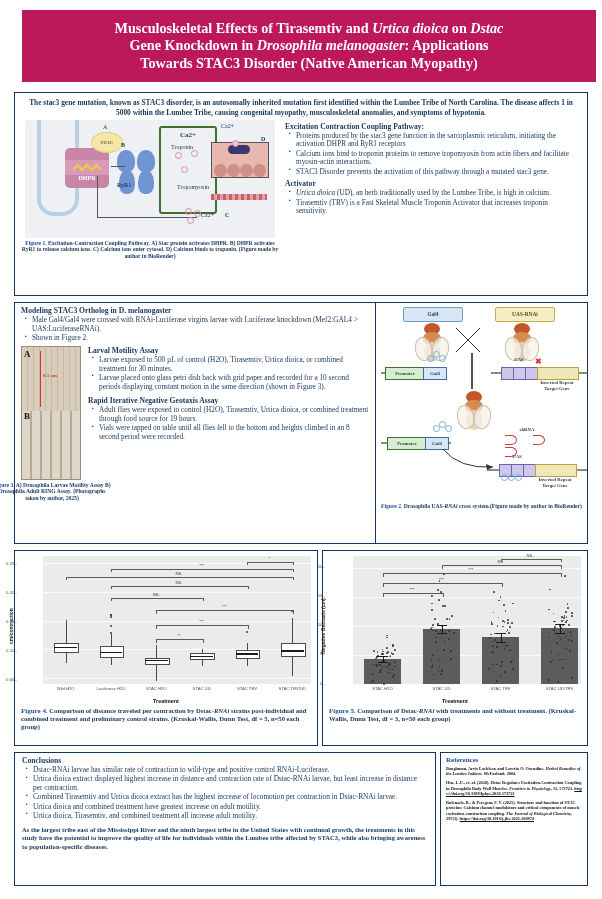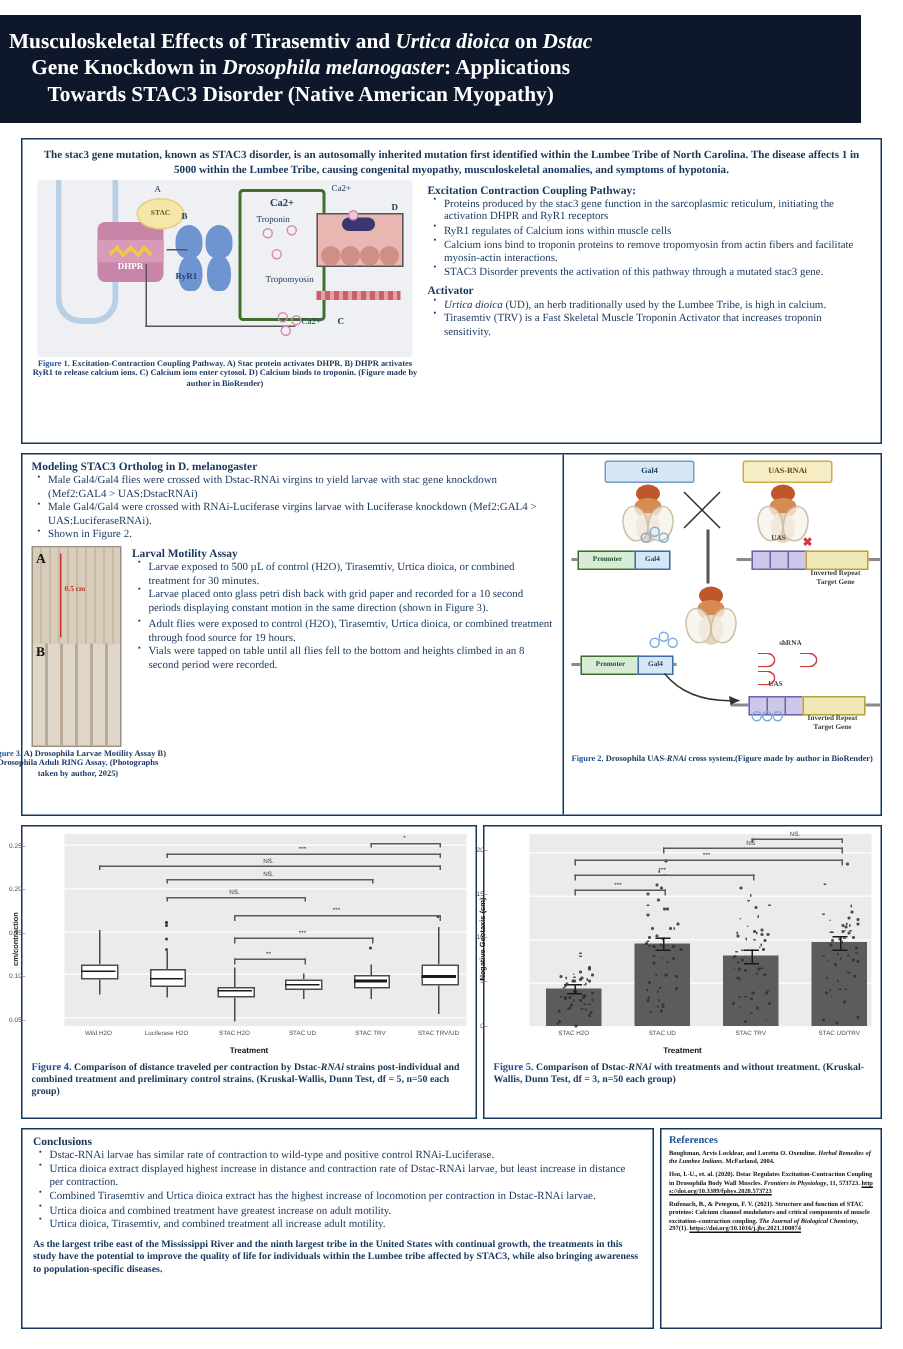--- a/index.html
+++ b/index.html
@@ -1,20 +1,20 @@
 <!DOCTYPE html>
 <html><head>
 <meta charset="utf-8">
 <style>
   html,body{margin:0;padding:0;background:#fff;}
   body{width:602px;height:899px;font-family:"Liberation Serif",serif;color:#16365c;}
   #poster{position:relative;width:602px;height:899px;background:#ffffff;overflow:hidden;}
 
-  .title-bar{position:absolute;left:0;top:10px;width:574px;height:72px;background:#0f172a;
-      display:flex;align-items:center;justify-content:flex-start;}
+  .title-bar{position:absolute;left:22px;top:10px;width:574px;height:72px;background:#be185d;
+      display:flex;align-items:center;justify-content:center;}
   .title-bar h1{margin:0;padding:0 6px;color:#ffffff;font-size:14.2px;line-height:1.22;font-weight:bold;text-align:center;font-family:"Liberation Serif",serif;}
   .title-bar h1 i{font-style:italic;}
 
   .panel{position:absolute;border:1.4px solid #16365c;background:#fff;box-sizing:border-box;}
 
   
   #intro-panel{left:14px;top:92px;width:574px;height:204px;}
   .intro-text{padding:5px 10px 2px 10px;font-size:7.4px;line-height:1.33;font-weight:bold;text-align:center;}
 
   .intro-cols{display:flex;padding:0 6px;}
@@ -195,39 +195,37 @@
         </div>
         <div class="cap">
           <span class="lbl">Figure 1.</span><span> Excitation-Contraction Coupling Pathway. A) Stac protein activates DHPR. B) DHPR activates RyR1 to release calcium ions. C) Calcium ions enter cytosol. D) Calcium binds to troponin. (Figure made by author in BioRender)</span>
         </div>
       </div>
 
       <div class="ecc-col">
         <h3 class="sec">Excitation Contraction Coupling Pathway:</h3>
         <ul class="bul">
           <li>Proteins produced by the stac3 gene function in the sarcoplasmic reticulum, initiating the activation DHPR and RyR1 receptors</li>
-          <li>RyR1 regulates of Calcium ions within muscle cells</li>
           <li>Calcium ions bind to troponin proteins to remove tropomyosin from actin fibers and facilitate myosin-actin interactions.</li>
           <li>STAC3 Disorder prevents the activation of this pathway through a mutated stac3 gene.</li>
         </ul>
         <h3 class="sec">Activator</h3>
         <ul class="bul">
           <li><i>Urtica dioica</i><span> (UD), an herb traditionally used by the Lumbee Tribe,  is high in calcium.</span></li>
           <li>Tirasemtiv (TRV) is a Fast Skeletal Muscle Troponin Activator that increases troponin sensitivity.</li>
         </ul>
       </div>
     </div>
   </div>
 
   <div class="panel" id="methods-panel">
     <div class="meth-inner">
       <div class="meth-left">
         <h3 class="sec">Modeling STAC3 Ortholog in D. melanogaster</h3>
         <ul class="bul">
-          <li>Male Gal4/Gal4 flies were crossed with Dstac-RNAi virgins to yield larvae with stac gene knockdown (Mef2:GAL4 &gt; UAS:DstacRNAi)</li>
           <li>Male Gal4/Gal4 were crossed with RNAi-Luciferase virgins larvae with Luciferase knockdown (Mef2:GAL4 &gt; UAS:LuciferaseRNAi).</li>
           <li>Shown in Figure 2.</li>
         </ul>
 
         <div class="assay-row">
           <div class="photo-col">
             <div class="photo">
               <div class="photoA"></div>
               <div class="photoB"></div>
               <div class="redline" style="left:18px;top:4px;width:1px;height:56px;"></div>
@@ -239,20 +237,21 @@
               <span class="lbl">Figure 3.</span><span> A) Drosophila Larvae Motility Assay B) Drosophila Adult RING Assay. (Photographs taken by author, 2025)</span>
             </div>
           </div>
 
           <div class="assay-col">
             <h3 class="sec">Larval Motility Assay</h3>
             <ul class="bul">
               <li>Larvae exposed to 500 µL of control (H2O), Tirasemtiv, Urtica dioica, or combined treatment for 30 minutes.</li>
               <li>Larvae placed onto glass petri dish back with grid paper and recorded for a 10 second periods displaying constant motion in the same direction (shown in Figure 3).</li>
             </ul>
+            <h3 class="sec" style="margin-top:5px;">Rapid Iterative Negative Geotaxis Assay</h3>
             <ul class="bul">
               <li>Adult flies were exposed to control (H2O), Tirasemtiv, Urtica dioica, or combined treatment through food source for 19 hours.</li>
               <li>Vials were tapped on table until all flies fell to the bottom and heights climbed in an 8 second period were recorded.</li>
             </ul>
           </div>
         </div>
       </div>
 
       <div class="meth-right">
         <div class="f2">

